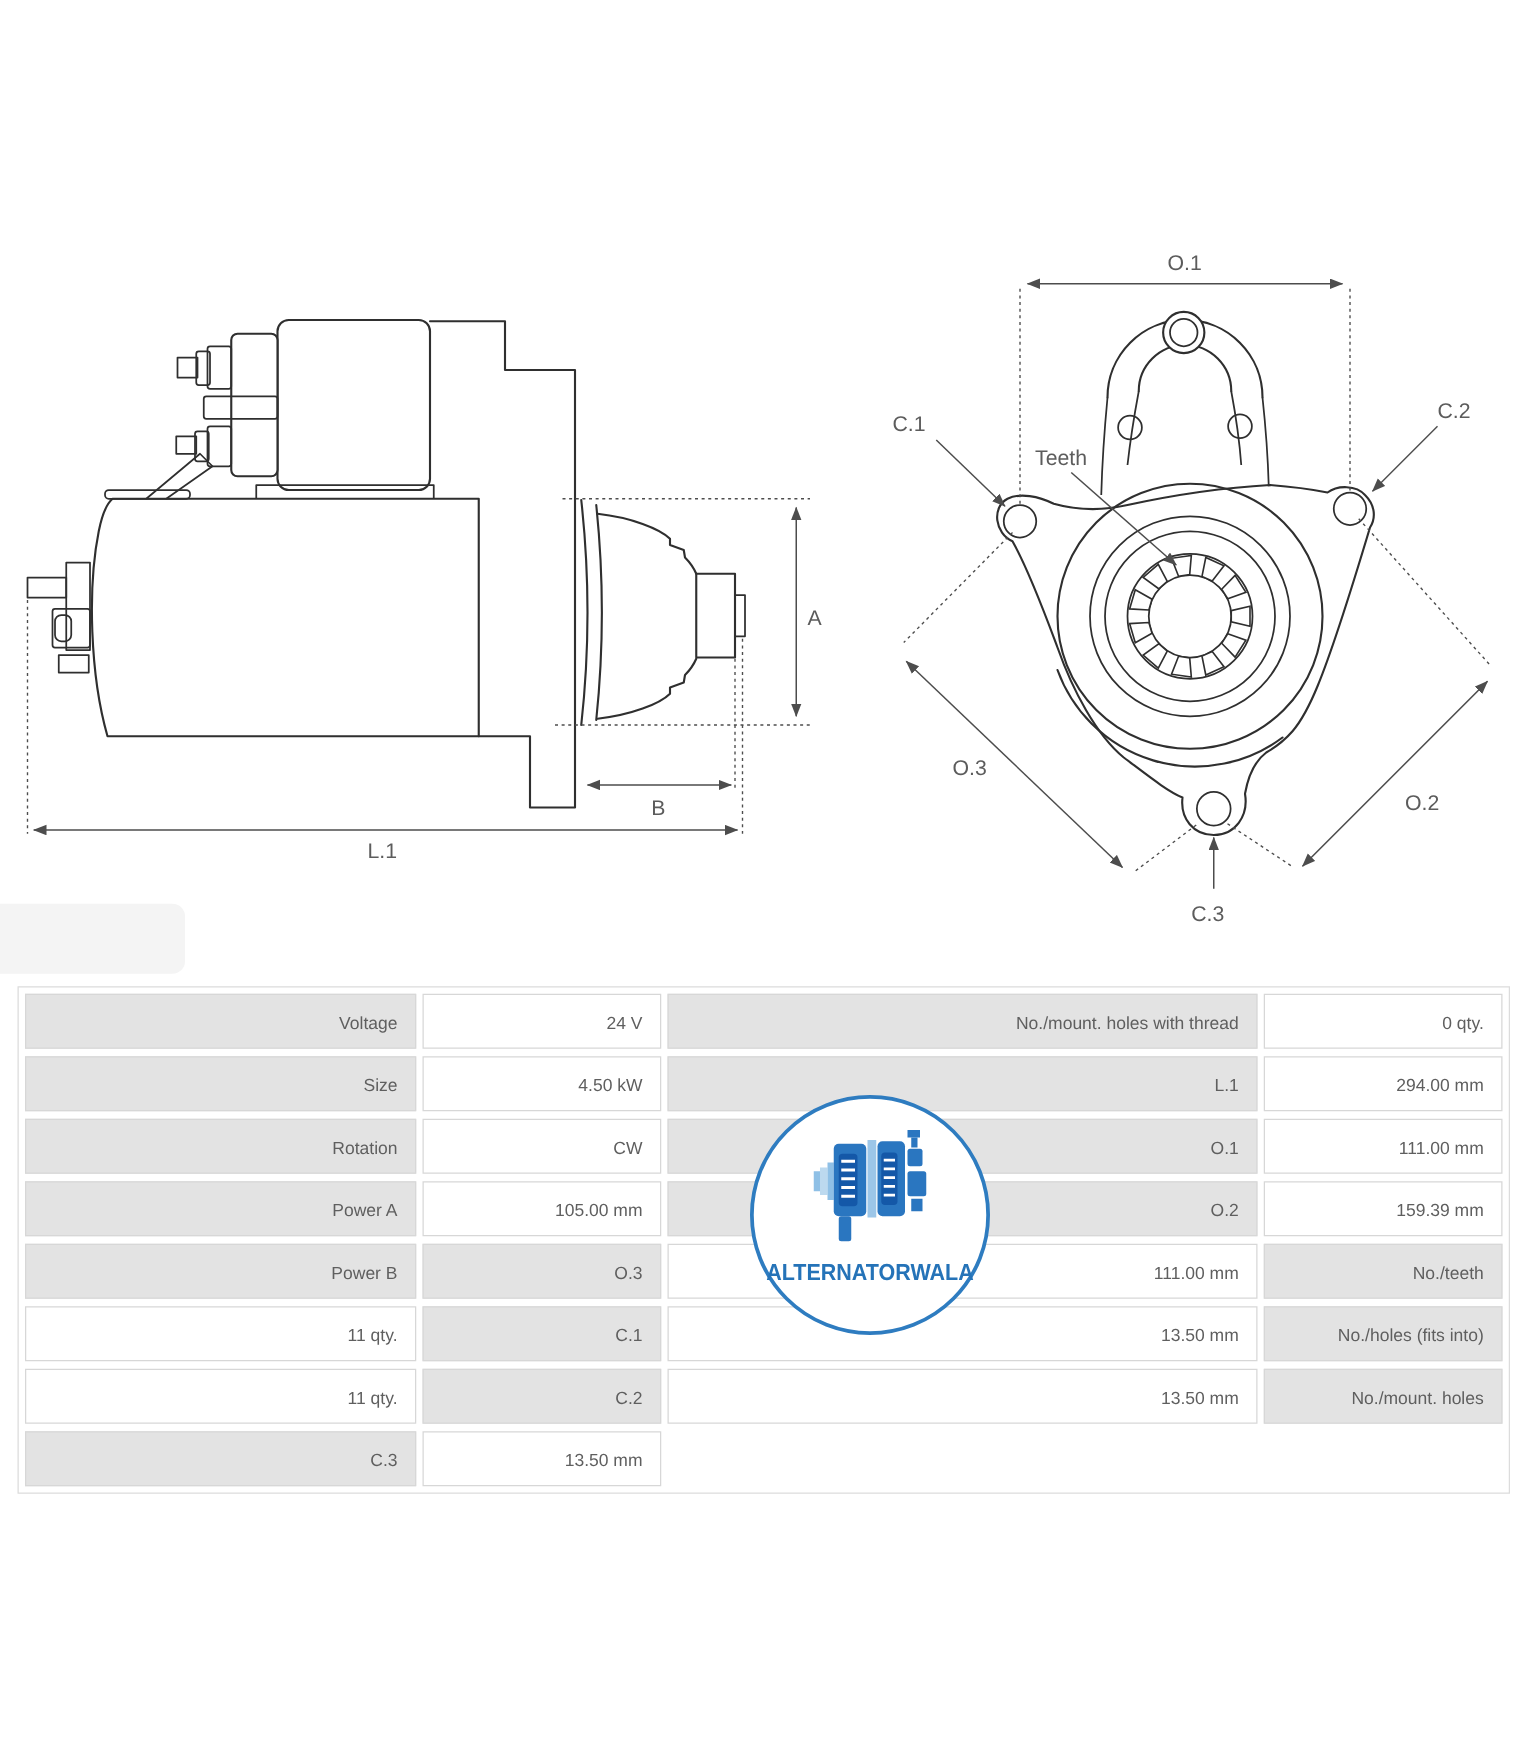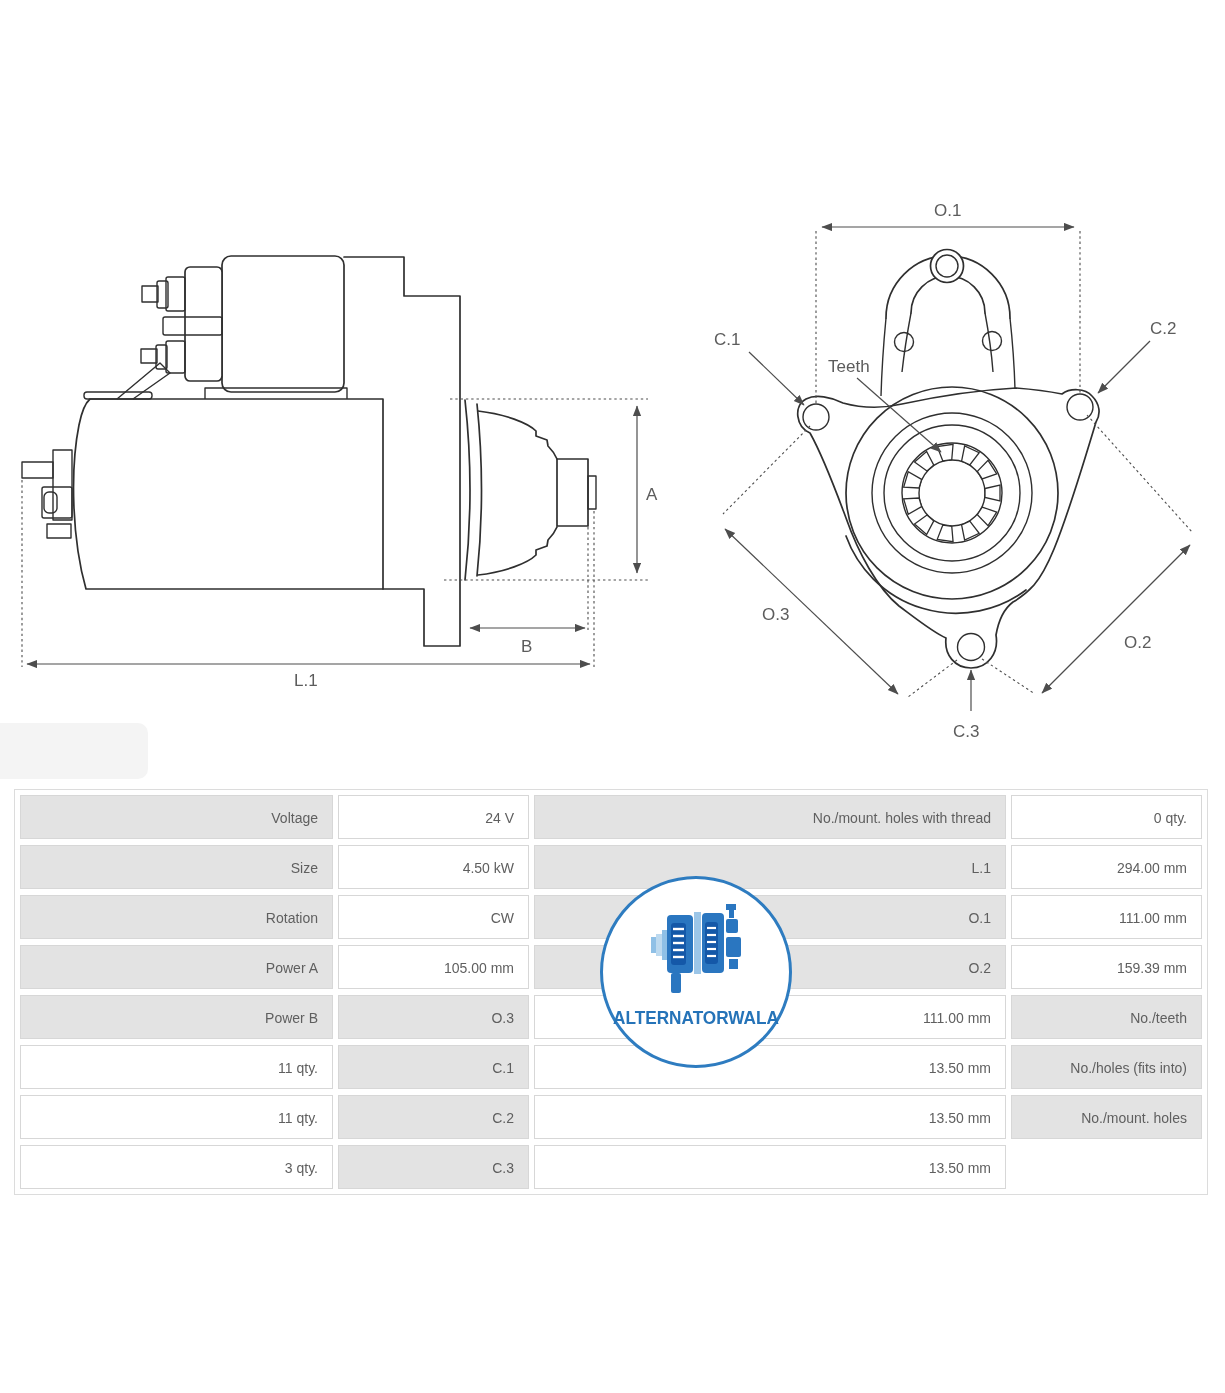--- a/index.html
+++ b/index.html
@@ -218,21 +218,20 @@
     <div class="cell val">11 qty.</div>
     <div class="cell lbl">C.1</div>
     <div class="cell val">13.50 mm</div>
 
     <div class="cell lbl">No./holes (fits into)</div>
     <div class="cell val">11 qty.</div>
     <div class="cell lbl">C.2</div>
     <div class="cell val">13.50 mm</div>
 
     <div class="cell lbl">No./mount. holes</div>
-    <div class="cell val">3 qty.</div>
     <div class="cell lbl">C.3</div>
     <div class="cell val">13.50 mm</div>
   </div>
 
   <div class="logo">
     <svg class="logo-art" width="130" height="108" viewBox="0 0 130 108">
 
       <rect x="20" y="42" width="5" height="16" fill="#8fc0e6"></rect>
       <rect x="25" y="39" width="6" height="22" fill="#bcd9ef"></rect>
       <rect x="31" y="35" width="5" height="30" fill="#8fc0e6"></rect>

